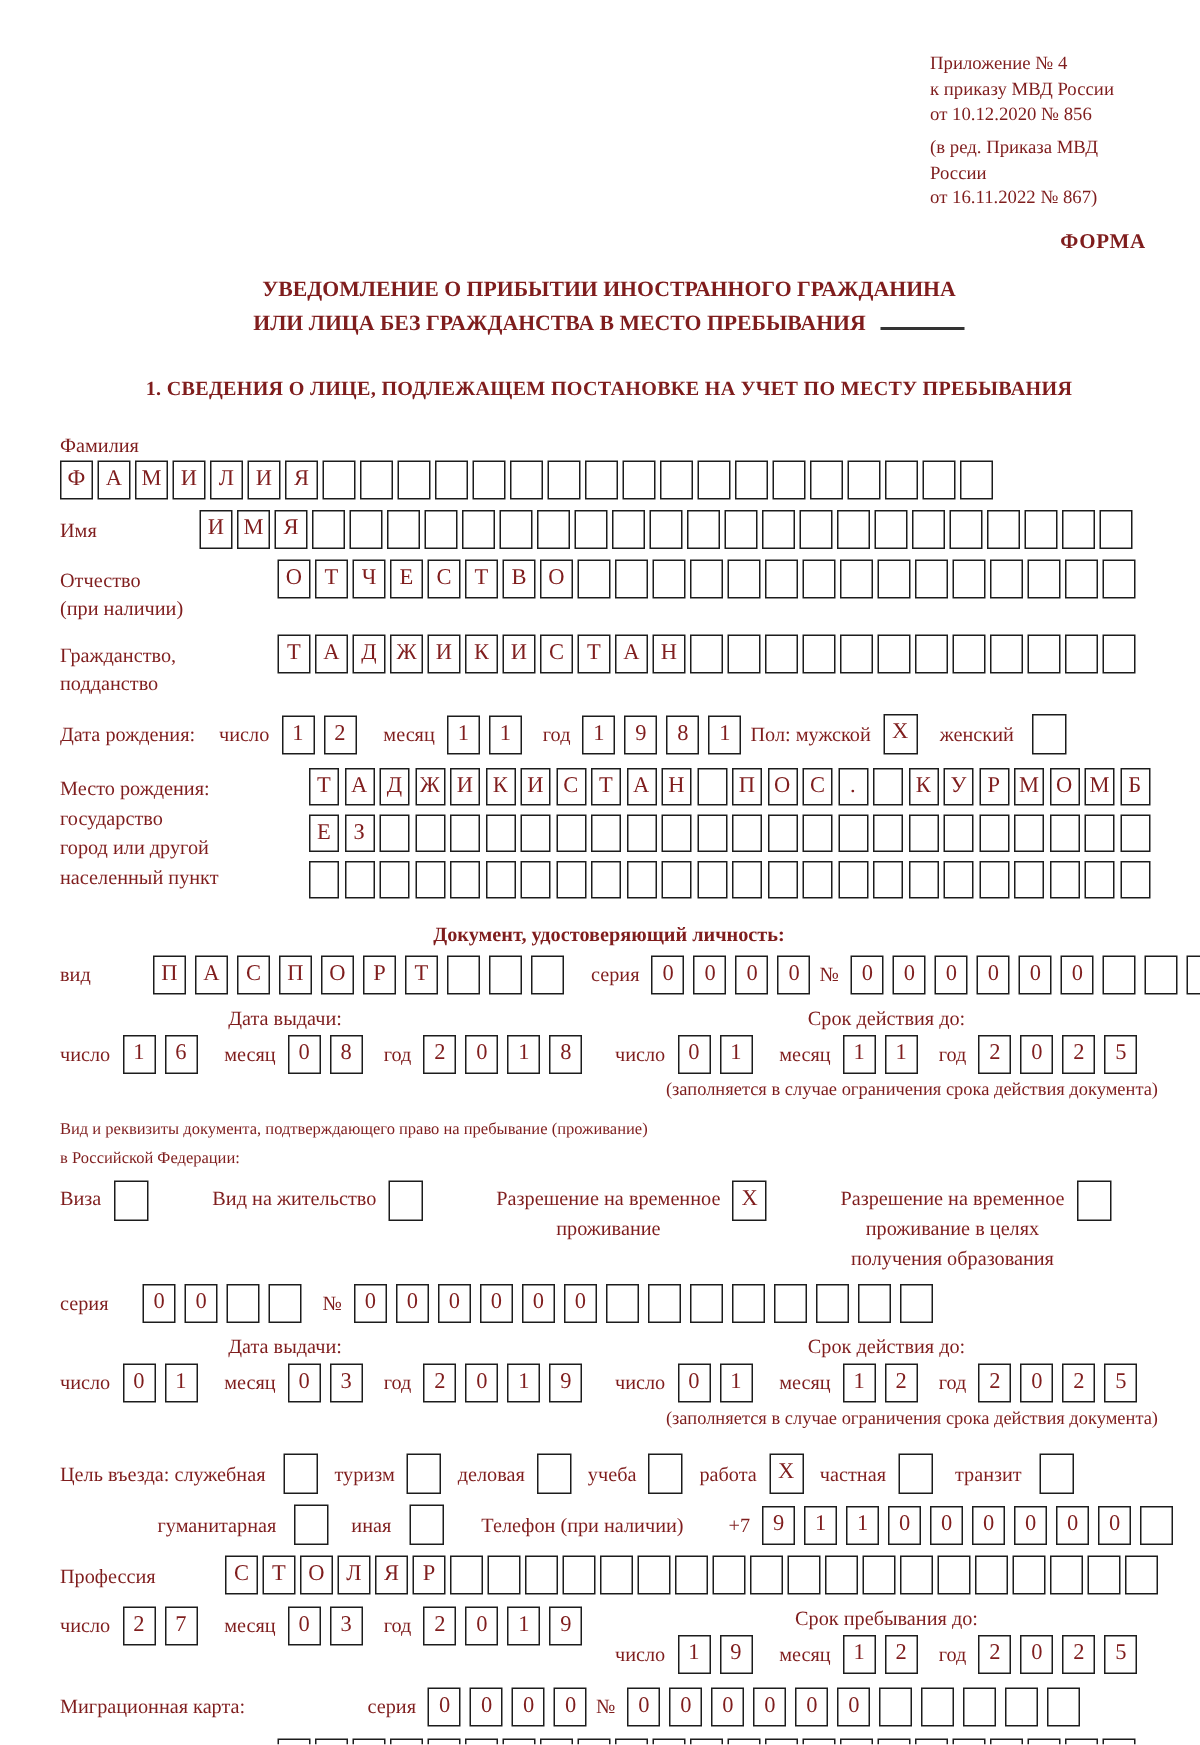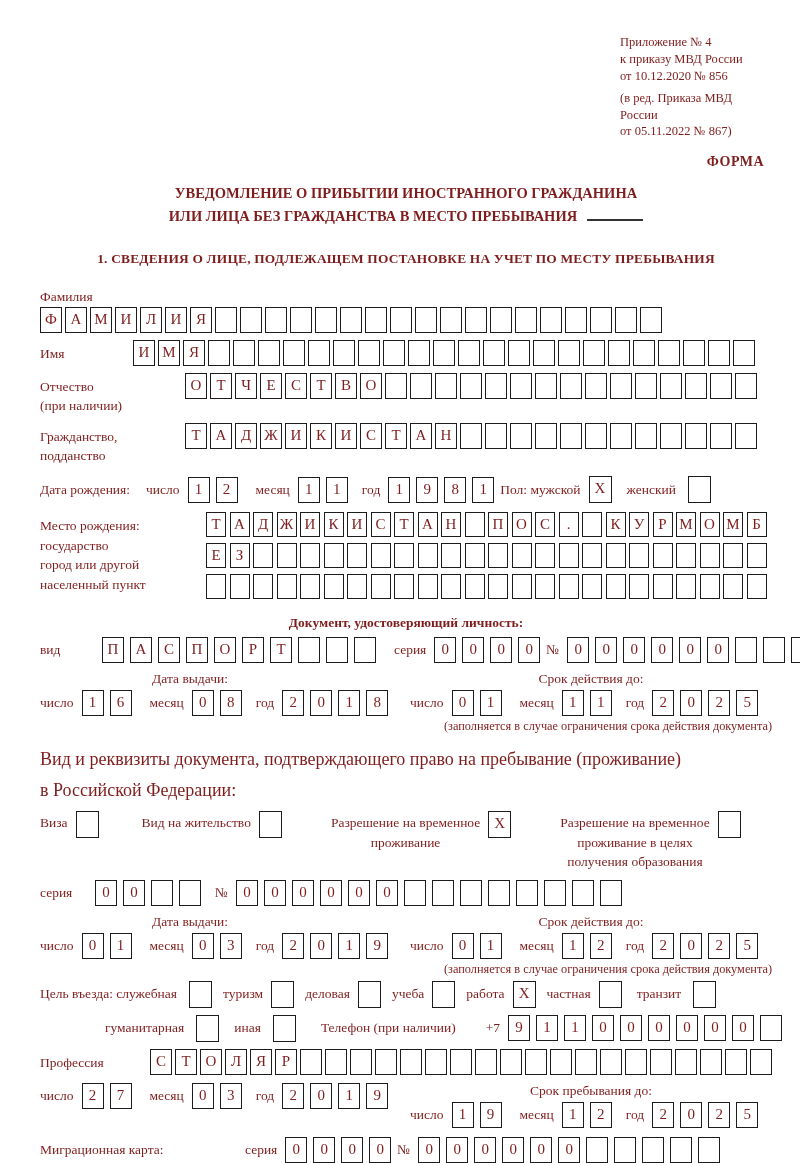--- a/index.html
+++ b/index.html
@@ -29,39 +29,39 @@
   .gap .cell{margin-right:6px;}
   .chk .cell{width:23px;height:27px;}
   .inl{display:flex;align-items:center;flex-wrap:nowrap;}
   .inl .t{font-size:13.5px;flex:none;} 
   .stack .cells{margin-bottom:6px;}
   .dochdr{text-align:center;font-weight:bold;font-size:13.5px;margin-top:10px;}
   .twocol{display:flex;margin-top:8px;}
   .col-l{width:370px;flex:none;} .col-r{flex:1;}
   .colhdr{font-size:13.5px;text-align:center;margin-bottom:3px;}
   .note{font-size:12.3px;text-align:right;margin-top:3px;}
-  .intro{font-size:18px;line-height:1.7;margin-top:10px;}
+  .intro{font-size:11px;line-height:1.7;margin-top:10px;}
   .opts{display:flex;margin-top:4px;gap:12px;}
   .opt{display:flex;align-items:flex-start;}
   .opt .t{font-size:13.5px;line-height:1.45;padding-top:4px;}
   .opt .ctr{text-align:center;}
   .opt .cells{margin-left:8px;margin-top:2px;}
   .sp8{width:8px;flex:none;} .sp12{width:12px;flex:none;} .sp16{width:16px;flex:none;} .sp22{width:22px;flex:none;} .sp30{width:30px;flex:none;}
 </style>
 </head>
 <body>
 
 <div class="page">
 
   <div class="annot">
     <div>Приложение № 4</div>
     <div>к приказу МВД России</div>
     <div>от 10.12.2020 № 856</div>
     <div class="a2">(в ред. Приказа МВД России</div>
-    <div>от 05.11.2022 № 867)</div>
+    <div>от 16.11.2022 № 867)</div>
   </div>
 
   <div class="forma">ФОРМА</div>
 
   <div class="title">
     <div>УВЕДОМЛЕНИЕ О ПРИБЫТИИ ИНОСТРАННОГО ГРАЖДАНИНА</div>
     <div><span>ИЛИ ЛИЦА БЕЗ ГРАЖДАНСТВА В МЕСТО ПРЕБЫВАНИЯ</span><span class="u"></span></div>
   </div>
 
   <div class="sect">1. СВЕДЕНИЯ О ЛИЦЕ, ПОДЛЕЖАЩЕМ ПОСТАНОВКЕ НА УЧЕТ ПО МЕСТУ ПРЕБЫВАНИЯ</div>
@@ -539,21 +539,21 @@
             <span class="cell">2</span>
             <span class="cell">0</span>
             <span class="cell">2</span>
             <span class="cell">5</span>
           </div>
       </div>
     </div>
   </div>
   <div class="note">(заполняется в случае ограничения срока действия документа)</div>
 
-  <div class="frow inl" style="margin-top:4px;">
+  <div class="frow inl" style="margin-top:16px;">
     <span class="t">Цель въезда: служебная</span>
       <span class="sp12"></span>
     <div class="cells chk">
         <span class="cell"></span>
       </div>
       <span class="sp8"></span>
     <span class="t">туризм</span>
       <span class="sp8"></span>
     <div class="cells chk">
         <span class="cell"></span>

